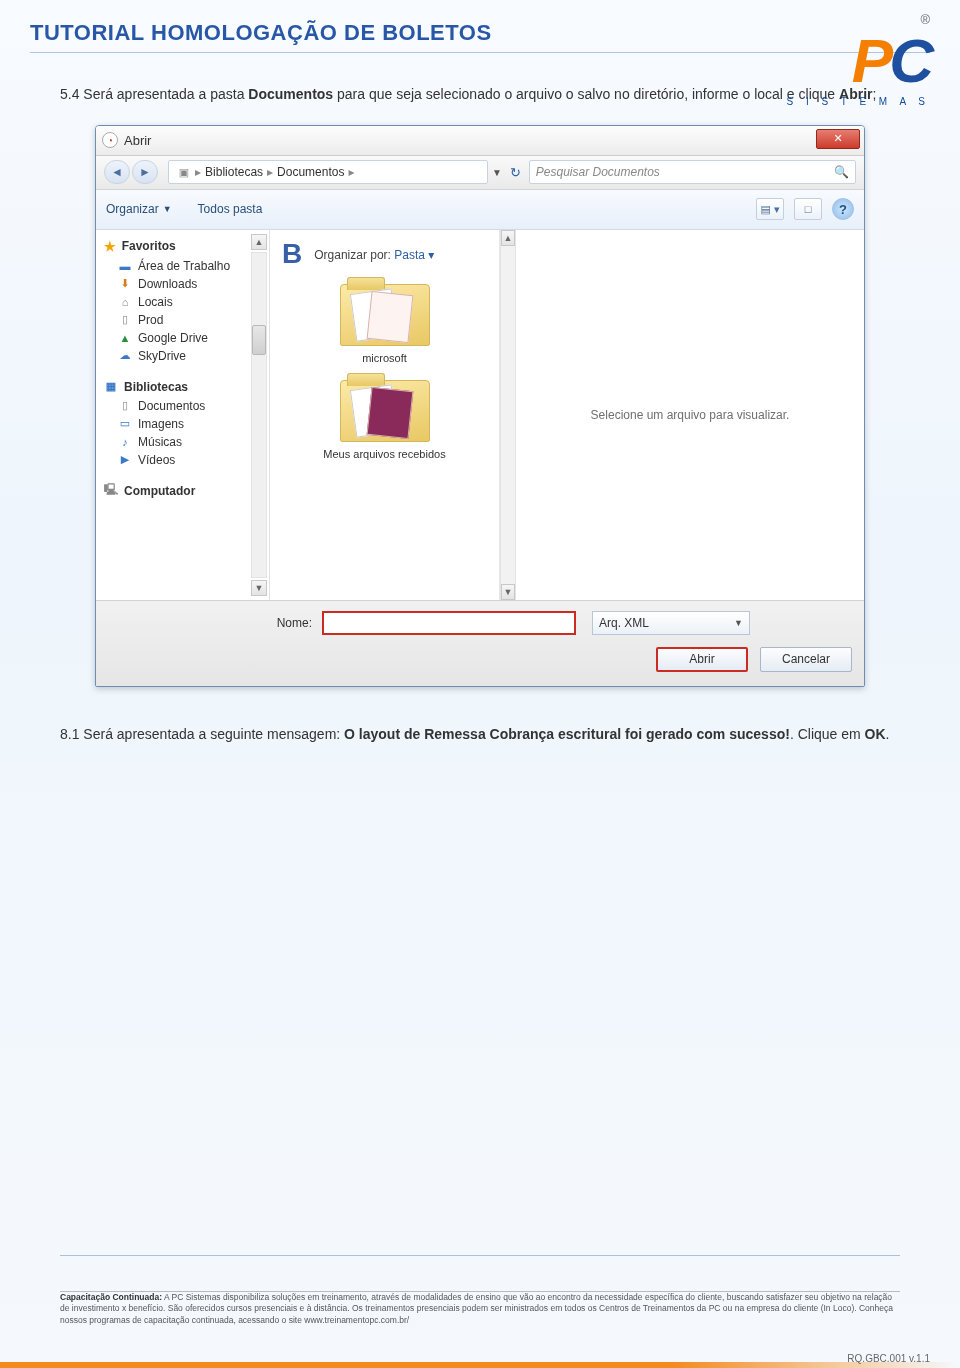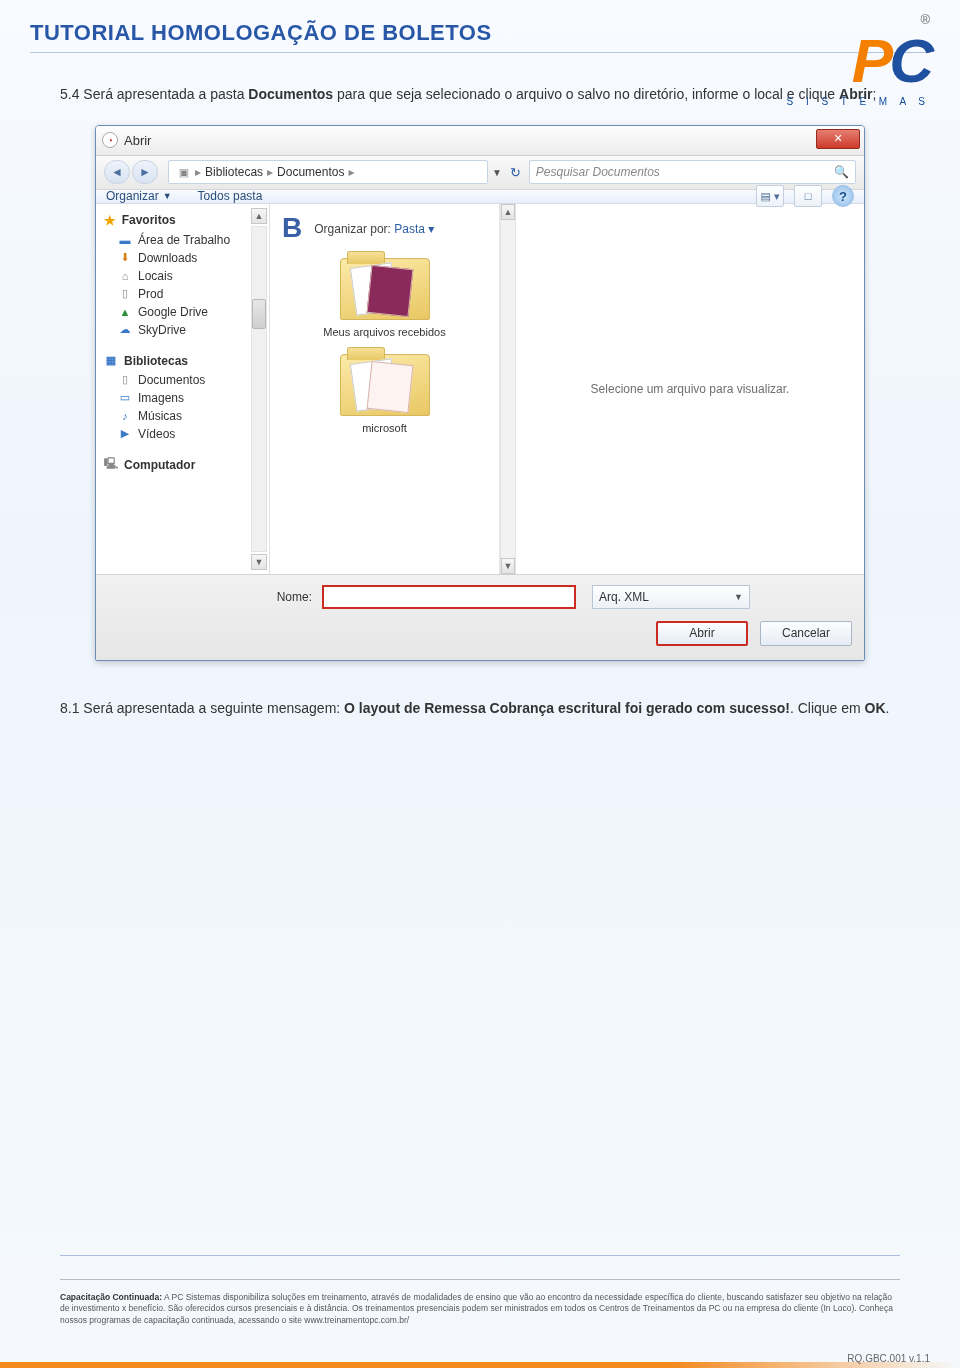--- a/index.html
+++ b/index.html
@@ -83,21 +83,21 @@
     padding: 0 8px;
     font-size: 12px; color:#333;
   }
   .nav-btn { width:26px;height:24px;border:1px solid #c8d4e2;border-radius:12px;background:linear-gradient(#eef3fb,#d8e3f2);margin-right:2px;display:flex;align-items:center;justify-content:center;color:#4d6fa0;font-size:12px;}
   .breadcrumb { margin-left:8px; border:1px solid #c5d3e3; background:#fff; height:24px; display:flex;align-items:center;padding:0 8px;border-radius:2px;flex:0 0 320px;}
   .bc-sep { margin:0 4px; color:#888;}
   .refresh { margin:0 8px; color:#2a5fad; font-size:13px;}
   .searchbox { flex:1; display:flex;align-items:center;border:1px solid #c5d3e3;background:#fff;height:24px;border-radius:2px;padding:0 6px;color:#888;font-style:italic;font-size:12px;}
   .searchbox .mag { margin-left:auto;color:#8aa3c2;font-style:normal;}
   .toolbar {
-    height: 14px;
+    height: 40px;
     background: linear-gradient(#f8fbff,#e7eff9);
     border-bottom:1px solid #d3dbe6;
     display:flex;align-items:center;padding:0 10px;
     font-size:12px; color:#2a4e7c;
   }
   .tool-item { margin-right: 26px; display:flex;align-items:center;gap:4px;}
   .tool-right { margin-left:auto; display:flex;gap:10px;align-items:center;}
   .view-btn { width:28px;height:22px;border:1px solid #c2cfde;background:linear-gradient(#fff,#ecf2f9);border-radius:2px;display:flex;align-items:center;justify-content:center;color:#4f6f96;font-size:11px;}
   .help-btn { width:22px;height:22px;border:1px solid #9ec1e8;border-radius:50%;background:radial-gradient(#cfe6fb,#8fbce8);color:#1b4e86;font-weight:bold;display:flex;align-items:center;justify-content:center;font-size:13px;}
   .body-row { display:flex; height: 370px; background:#fff; }
@@ -143,21 +143,21 @@
   .name-row{display:flex;align-items:center;gap:4px;}
   .name-lbl{width:210px;text-align:right;padding-right:6px;}
   .name-input{flex:0 0 254px;height:24px;border:2px solid #cc2b22;background:#fff;}
   .type-select{flex:0 0 158px;height:24px;border:1px solid #b9c6d6;background:linear-gradient(#fff,#ecf1f7);display:flex;align-items:center;padding:0 6px;justify-content:space-between;margin-left:12px;}
   .btn-row{display:flex;justify-content:flex-end;gap:12px;margin-top:12px;}
   .dlg-btn{width:92px;height:25px;border:1px solid #a9b6c6;background:linear-gradient(#fdfdfe,#e5ecf4);border-radius:2px;font-size:12px;display:flex;align-items:center;justify-content:center;}
   .dlg-btn.prim{border:2px solid #cc2b22;}
   .instr2{ font-size:14px; line-height:1.7; margin: 36px 30px 0 30px;}
   .footer-line{position:absolute;left:30px;right:30px;bottom:92px;border:none;border-top:1px solid #a9c0dc;}
   .copyright{position:absolute;left:30px;right:30px;bottom:66px;font-size:11px;color:#555;display:flex;justify-content:space-between;}
-  .cap{position:absolute;left:30px;right:30px;bottom:22px;font-size:8.5px;color:#555;line-height:1.35;border-top:1px solid #bbb;padding-top:12px;}
+  .cap{position:absolute;left:30px;right:30px;bottom:22px;font-size:8.5px;color:#555;line-height:1.35;border-top:1px solid #bbb;padding-top:0;}
   .cap b{color:#333;}
   .corner-orange{position:absolute;left:0;bottom:0;width:100%;height:6px;background:linear-gradient(90deg,#f58a1f 70%,transparent);}
   .rq{position:absolute;right:30px;bottom:4px;font-size:10px;color:#666;}
 </style>
 </head>
 <body>
 
 <div class="page">
   <div class="doc-title">TUTORIAL HOMOLOGAÇÃO DE BOLETOS</div>
   <div class="logo-area">
@@ -290,30 +290,30 @@
             <div style="display:flex;align-items:flex-start;gap:12px;">
               <span class="letter-B">B</span>
               <div class="org-row" style="margin-top:10px;">
                 <span>Organizar por:</span>
                 <span class="dd"><span>Pasta</span> ▾</span>
               </div>
             </div>
             <div class="folder">
               <div class="folder-icon">
                   <div class="folder-sheet"></div>
+                  <div class="folder-sheet2"></div>
+                </div>
+              <span>microsoft</span>
+            </div>
+            <div class="folder">
+              <div class="folder-icon">
+                  <div class="folder-sheet"></div>
                   <div class="folder-sheet2" style="background:#8a2a5a;"></div>
                 </div>
               <span style="white-space:pre-line;">Meus arquivos recebidos</span>
-            </div>
-            <div class="folder">
-              <div class="folder-icon">
-                  <div class="folder-sheet"></div>
-                  <div class="folder-sheet2"></div>
-                </div>
-              <span>microsoft</span>
             </div>
           </div>
           <div class="mid-scroll">
             <div class="tup">▲</div>
             <div class="tdn">▼</div>
           </div>
           <div class="preview">
             <span>Selecione um arquivo para visualizar.</span>
           </div>
         </div>

